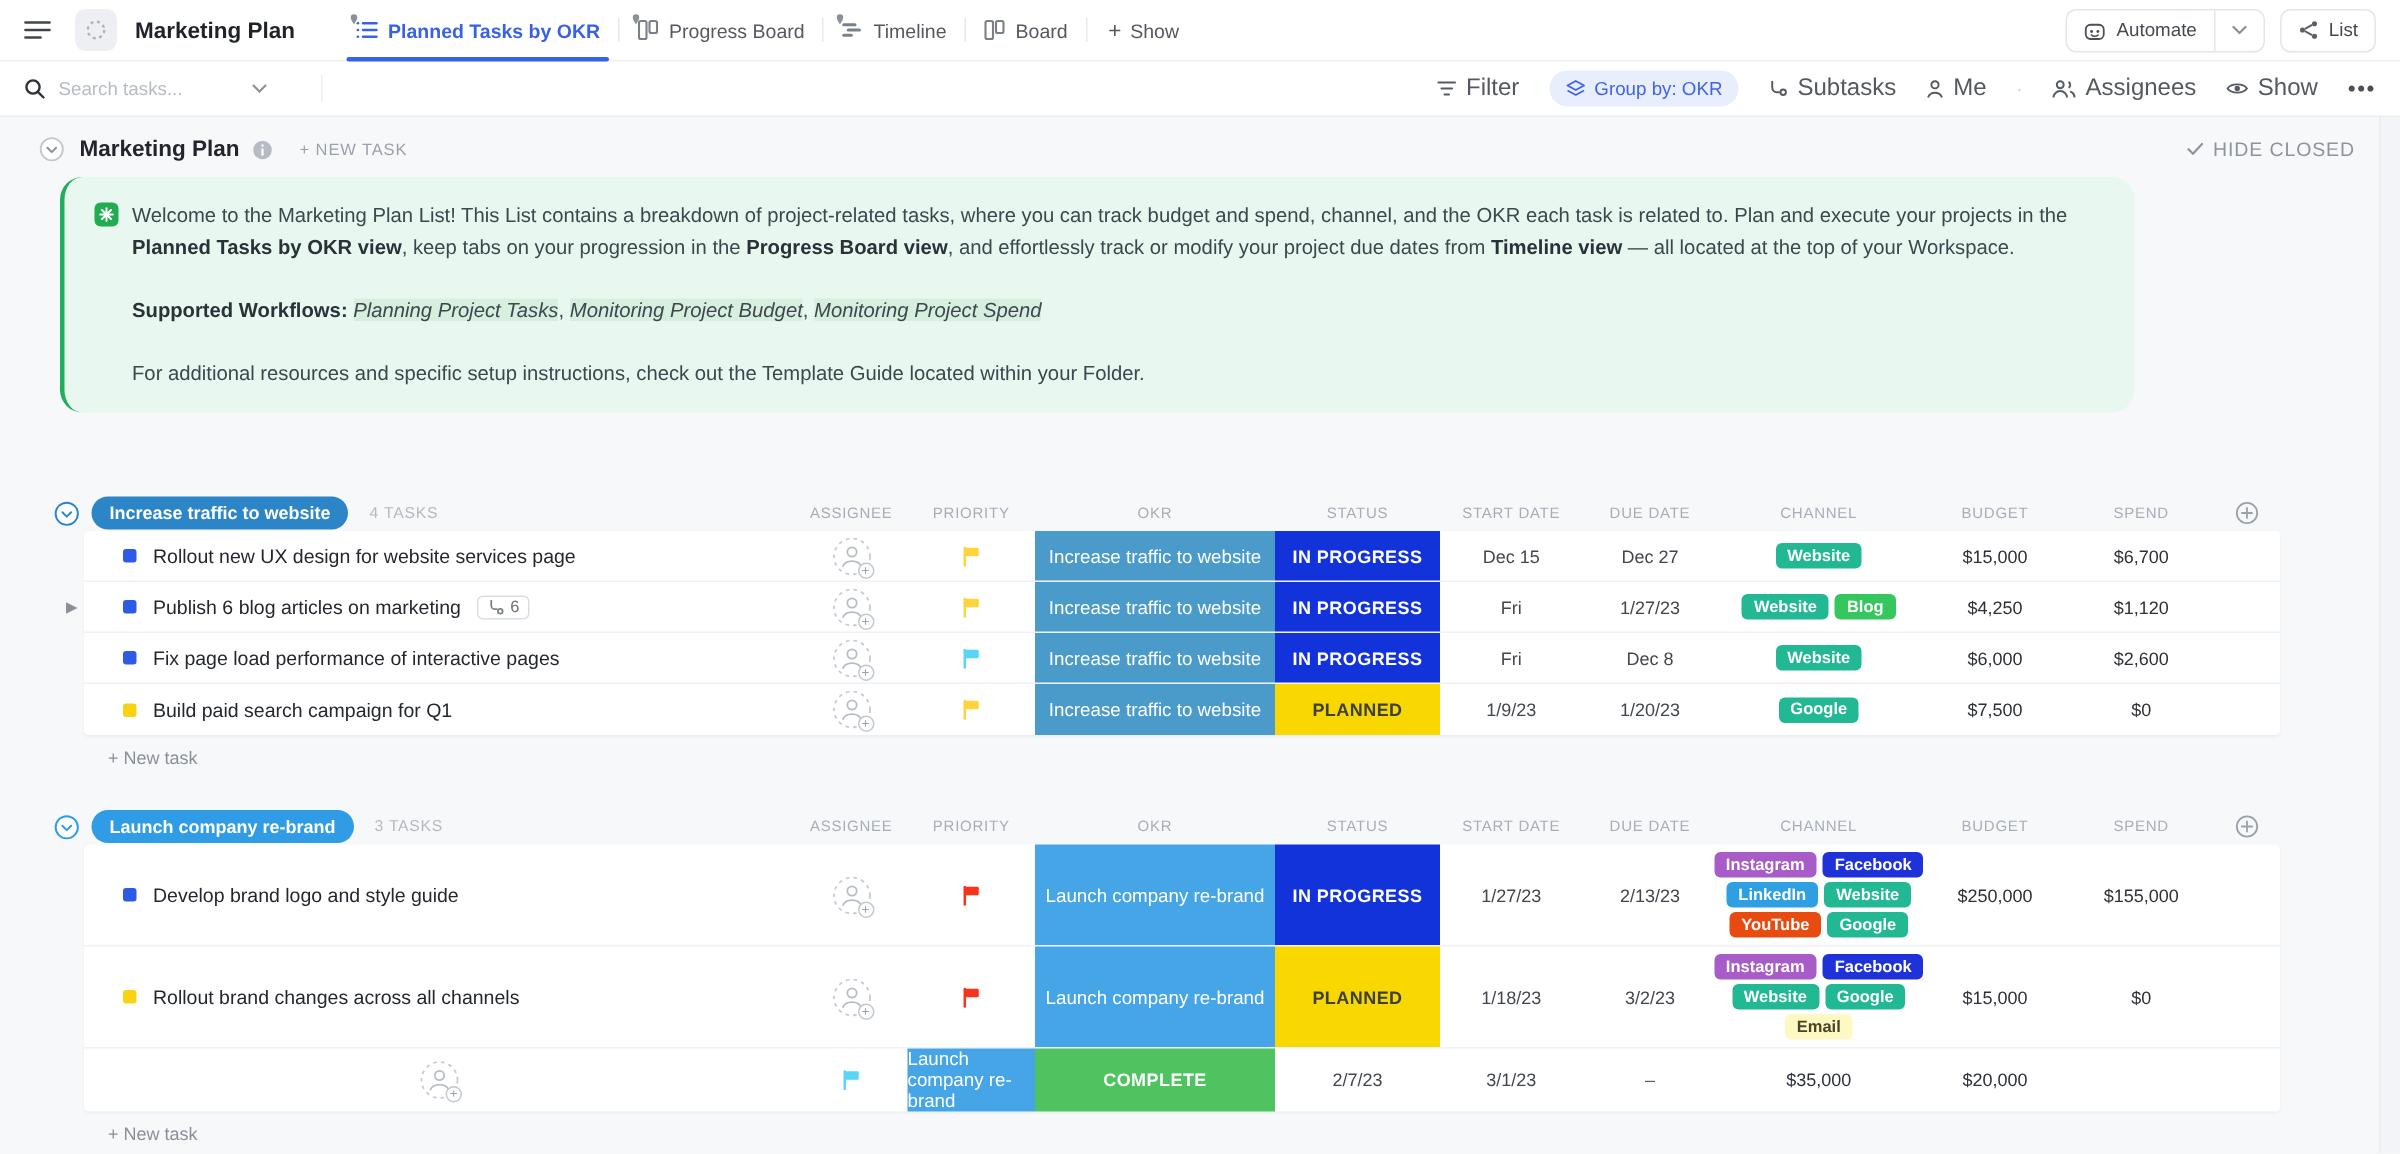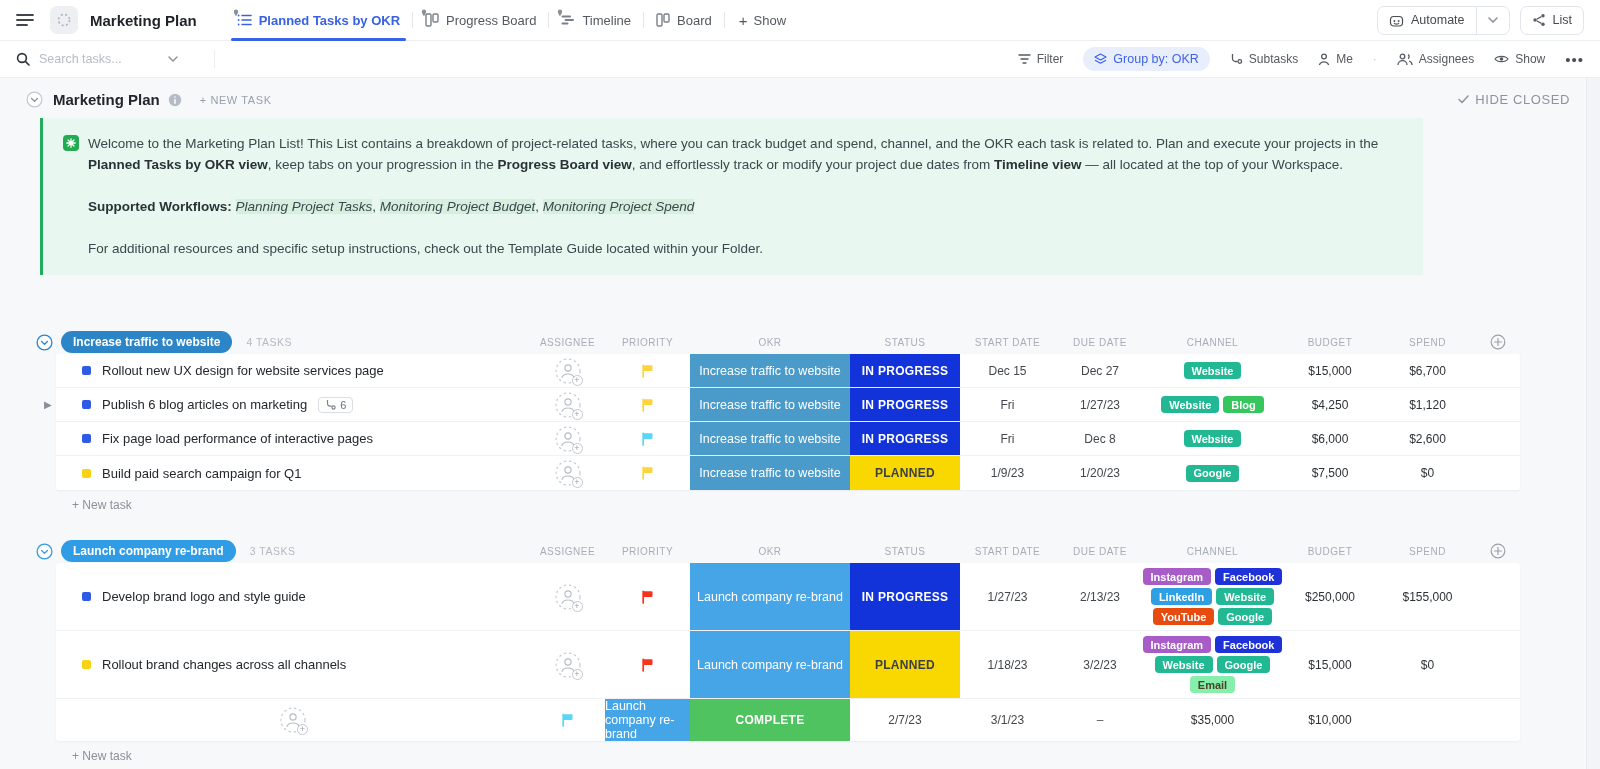--- a/index.html
+++ b/index.html
@@ -33,42 +33,42 @@
 
   
   .toolbar { height:37px; background:#fff; border-bottom:1px solid #eceef2;
     display:flex; align-items:center; padding:0 16px; }
   .searchbox { display:flex; align-items:center; gap:9px; width:190px; cursor:text; }
   .searchbox input { border:none; outline:none; font-size:12.5px; color:#3a3f45; width:120px;
     font-family:"Liberation Sans", sans-serif; background:transparent; }
   .searchbox input::placeholder { color:#b6bcc6; }
   .vdiv { width:1px; height:18px; background:#eceef2; margin:0 8px; }
   .tool-right { margin-left:auto; display:flex; align-items:center; gap:20px; }
-  .toolitem { display:flex; align-items:center; gap:6px; font-size:12px; color:#54595f; cursor:pointer; white-space:nowrap; }
+  .toolitem { display:flex; align-items:center; gap:6px; font-size:16px; color:#54595f; cursor:pointer; white-space:nowrap; }
   .groupby-pill { display:flex; align-items:center; gap:6px; background:#e9eefc; color:#3f63e8;
     font-size:12.5px; padding:5px 11px; border-radius:15px; cursor:pointer; }
   .dotsep { color:#c0c5cc; font-size:12px; }
   .more { font-size:15px; color:#4a4f56; letter-spacing:1px; cursor:pointer; }
 
   
   .content { position:relative; height:691px; background:#f7f8fa; overflow:hidden; }
   .scroll-track { position:absolute; top:0; right:0; bottom:0; width:14px;
     background:#f3f4f7; border-left:1px solid #e9ebef; }
 
   .list-head { display:flex; align-items:center; margin:13px 30px 10px 26px; }
   .lh-collapse { color:#9aa1ab; display:flex; cursor:pointer; }
   .lh-title { font-size:15px; font-weight:bold; color:#22262c; margin:0 8px 0 10px; }
   .lh-info { display:flex; cursor:pointer; }
   .lh-newtask { font-size:11px; letter-spacing:.6px; color:#9aa1ab; margin-left:18px; cursor:pointer; }
   .hide-closed { margin-left:auto; display:flex; align-items:center; gap:6px;
     font-size:13px; letter-spacing:.6px; color:#8d949e; cursor:pointer; }
 
   
   .banner { margin:2px 0 0 40px; width:1383px; background:#e8f7ef; border-left:3px solid #22ad5c;
-    padding:15px 26px 16px 20px; display:flex; gap:9px; }
+    padding:15px 26px 16px 20px; display:flex; gap:9px;border-radius:15px; }
   .banner-ico { flex:0 0 auto; width:16px; height:16px; border-radius:4px; background:#21ac52;
     display:flex; align-items:center; justify-content:center; margin-top:2px; }
   .banner-text { font-size:13.5px; line-height:21px; color:#3d474d; }
   .banner-text p + p { margin-top:21px; }
   .banner-text .b { font-weight:bold; color:#2a3237; }
   .banner-text .i { font-style:italic; }
   .banner-text .hl { background:#d7efdf; }
 
   
   .groups { margin-top:55px; }
@@ -652,21 +652,21 @@
     <div class="cell c-channel">
               <div class="chline">
                 <span class="chpill" style="background: rgb(167, 92, 199); color: rgb(255, 255, 255);">Instagram</span>
                 <span class="chpill" style="background: rgb(31, 50, 218); color: rgb(255, 255, 255);">Facebook</span>
               </div>
               <div class="chline">
                 <span class="chpill" style="background: rgb(34, 184, 147); color: rgb(255, 255, 255);">Website</span>
                 <span class="chpill" style="background: rgb(34, 184, 147); color: rgb(255, 255, 255);">Google</span>
               </div>
               <div class="chline">
-                <span class="chpill" style="background: #86efac; color: rgb(74, 68, 38);">Email</span>
+                <span class="chpill" style="background: #fef9c3; color: rgb(74, 68, 38);">Email</span>
               </div>
             </div>
     <div class="cell c-money">$15,000</div>
     <div class="cell c-money">$0</div>
     <div class="cell"></div>
   </div>
           <div class="row">
     <div class="cell">
       <span class="assignee">
         <svg width="26" height="26" viewBox="0 0 26 26">
@@ -688,21 +688,21 @@
             </div>
     <div class="cell c-status" style="background: rgb(78, 195, 95);">
               <span style="color: rgb(255, 255, 255);">COMPLETE</span>
             </div>
     <div class="cell c-start">2/7/23</div>
     <div class="cell c-due">3/1/23</div>
     <div class="cell c-channel">
               <span class="nochannel">–</span>
             </div>
     <div class="cell c-money">$35,000</div>
-    <div class="cell c-money">$10,000</div>
+    <div class="cell c-money">$20,000</div>
     <div class="cell"></div>
   </div>
         </div>
     <div class="newtask">+ New task</div>
   </section>
     </div>
 
   <div class="scroll-track"></div>
 </div>
 

